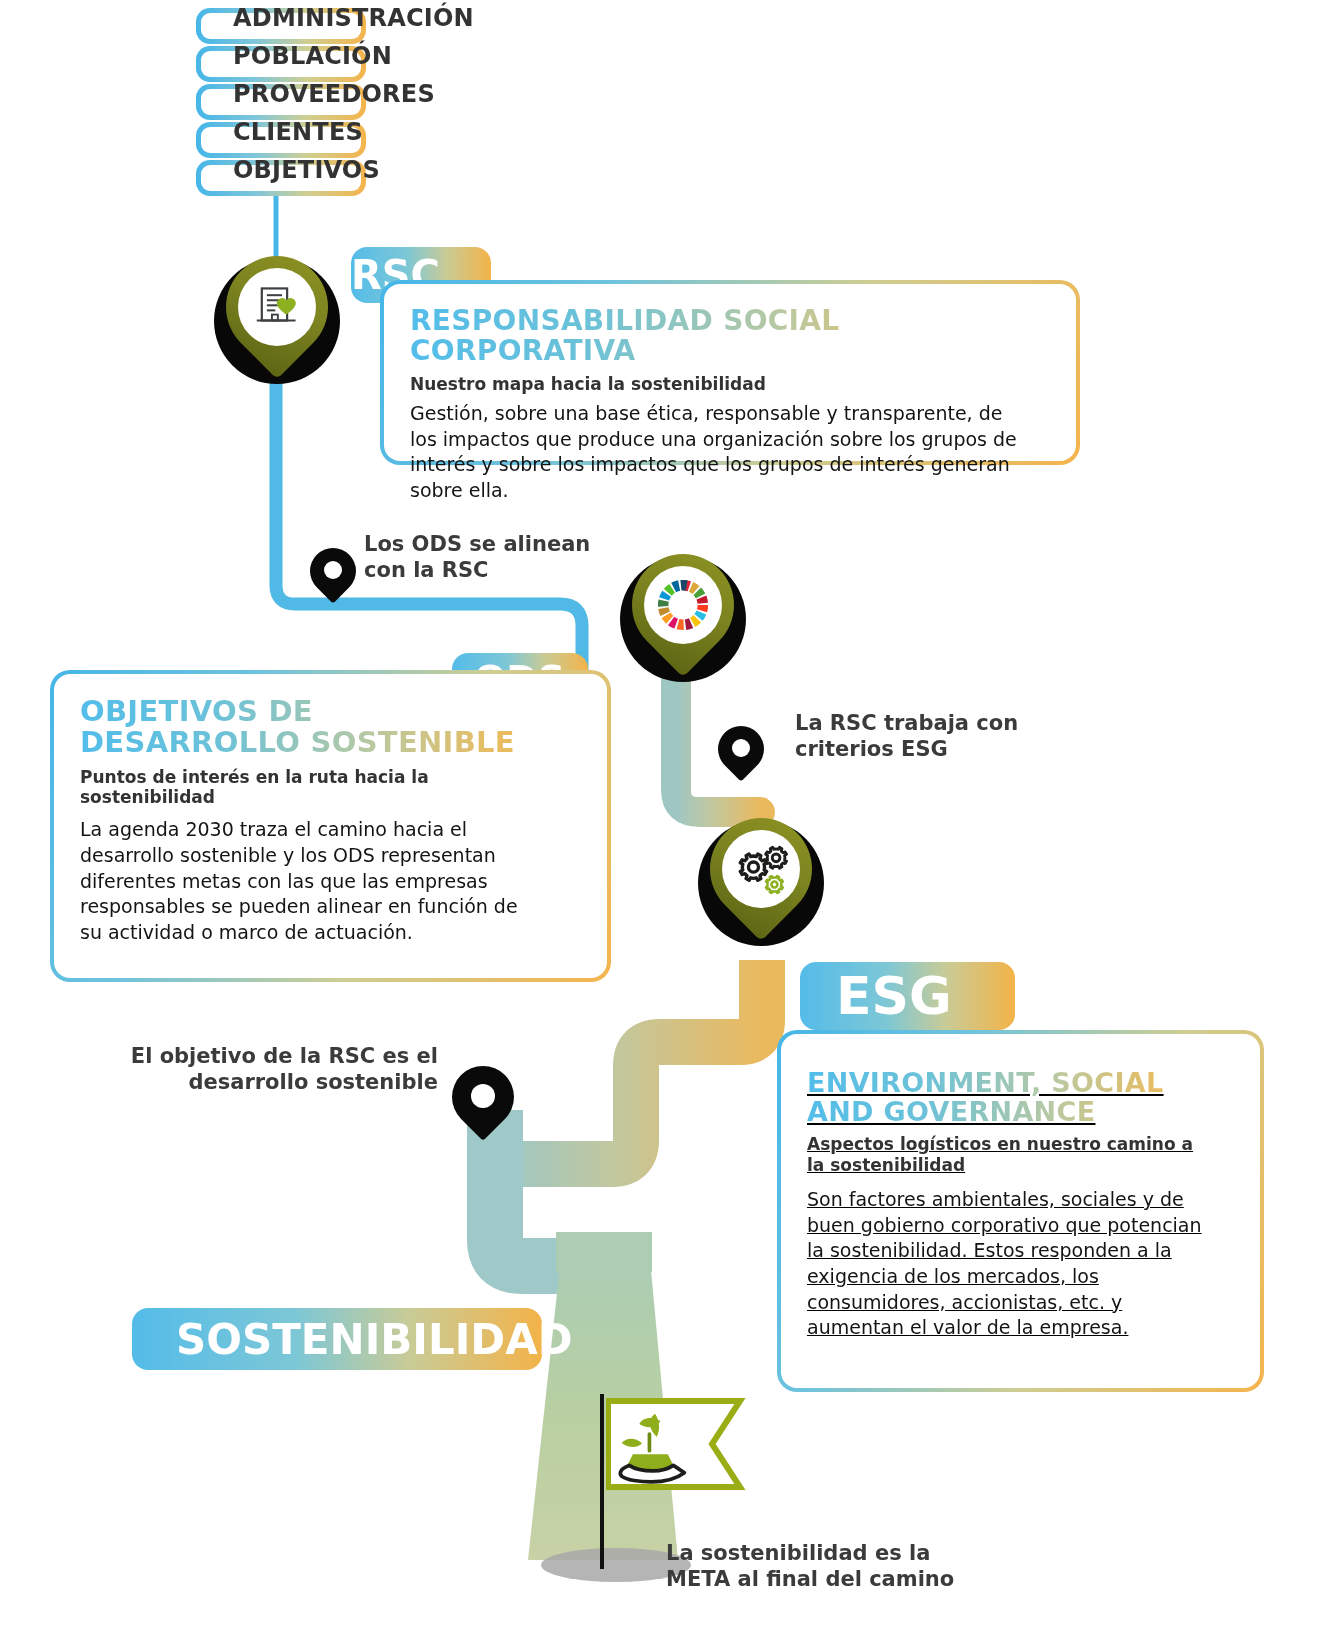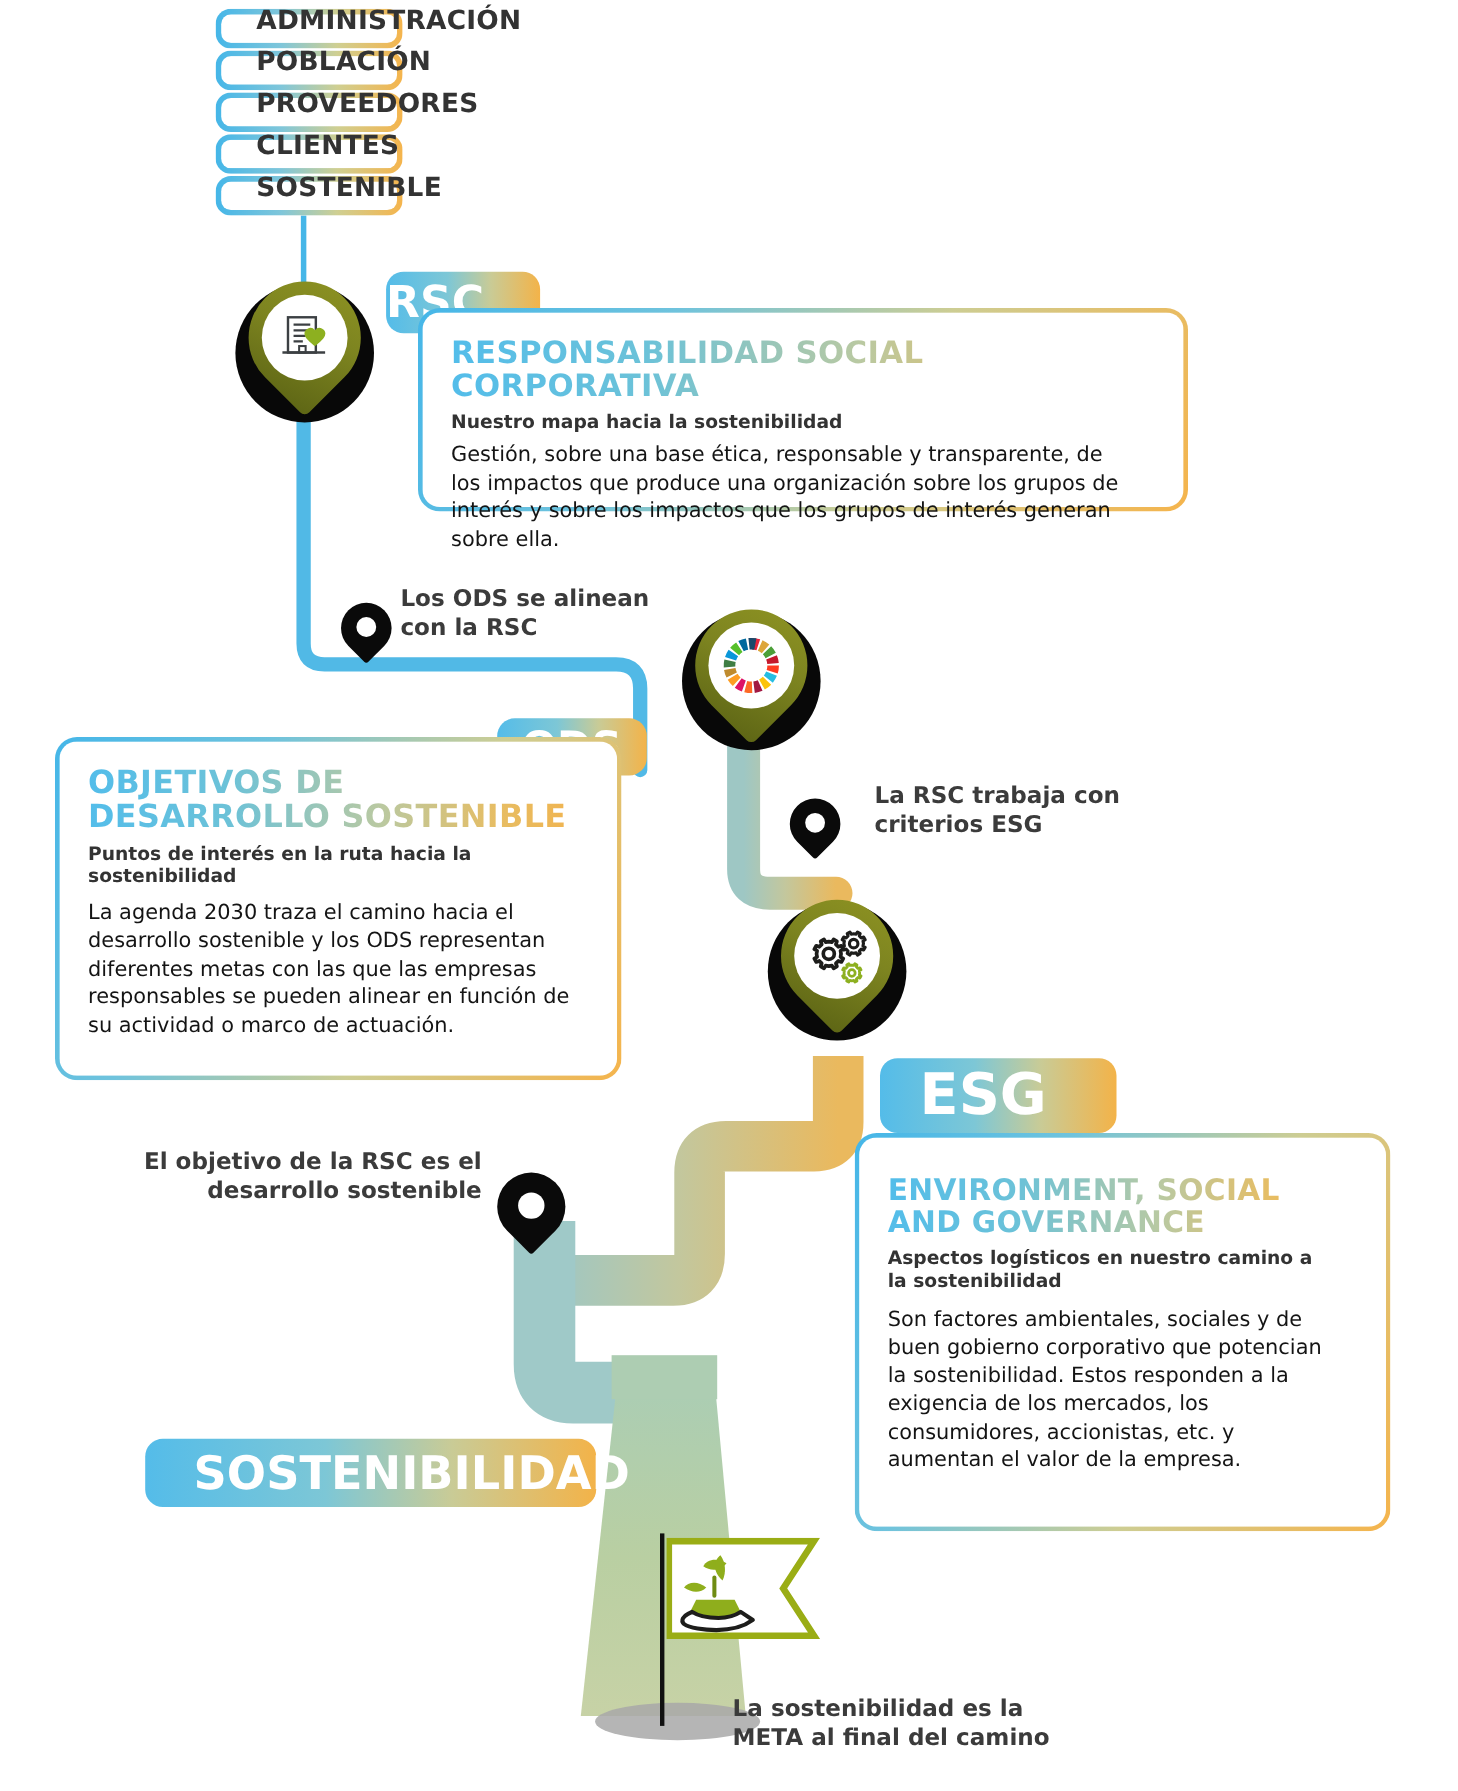--- a/index.html
+++ b/index.html
@@ -197,21 +197,21 @@
     <div class="stake-row">
       <div class="stake-pill"></div>
       <div class="stake-label">PROVEEDORES</div>
     </div>
     <div class="stake-row">
       <div class="stake-pill"></div>
       <div class="stake-label">CLIENTES</div>
     </div>
     <div class="stake-row">
       <div class="stake-pill"></div>
-      <div class="stake-label">SOSTENIBLE</div>
+      <div class="stake-label">OBJETIVOS</div>
     </div>
   </div>
 
   <div class="bigpin" style="left:208px;top:250px;">
     <div class="shadowcircle"></div>
     <div class="teardrop"></div>
     <div class="inner">
       <svg width="54" height="54" viewBox="0 0 64 64">
         <rect x="14" y="10" width="30" height="38" fill="#ffffff" stroke="#3c4043" stroke-width="2.6"></rect>
         <line x1="20" y1="18" x2="38" y2="18" stroke="#3c4043" stroke-width="2.4"></line>
@@ -270,21 +270,21 @@
             <circle r="32" stroke="#00689d" stroke-dasharray="9.4 191" transform="rotate(242)"></circle>
             <circle r="32" stroke="#19486a" stroke-dasharray="9.4 191" transform="rotate(264)"></circle>
           </g>
         </g>
       </svg>
     </div>
   </div>
 
   <div class="chip" style="left:452px;top:653px;width:136px;height:52px;padding-left:22px;font-size:38px;">ODS</div>
 
-  <div class="card card-blue" style="left:50px;top:670px;width:515px;height:312px;">
+  <div class="card card-blue" style="left:50px;top:670px;width:561px;height:312px;">
     <div class="card-inner">
       <div class="card-title" style="font-size:29px;white-space:pre-line;">OBJETIVOS DE
 DESARROLLO SOSTENIBLE</div>
       <div class="card-sub" style="width:430px;">Puntos de interés en la ruta hacia la sostenibilidad</div>
       <div class="card-body" style="width:450px;margin-top:10px;">La agenda 2030 traza el camino hacia el desarrollo sostenible y los ODS representan diferentes metas con las que las empresas responsables se pueden alinear en función de su actividad o marco de actuación.</div>
     </div>
   </div>
 
   <div class="smallpin" style="left:718px;top:726px;">
     <div class="drop"></div>
@@ -310,21 +310,21 @@
           <path d="M53 42 l2.2 .4 1.1 -1.9 2.3 1.3 -.7 2.1 1.7 1.7 2.1 -.7 1.3 2.3 -1.9 1.1 .4 2.2 -.4 2.2 1.9 1.1 -1.3 2.3 -2.1 -.7 -1.7 1.7 .7 2.1 -2.3 1.3 -1.1 -1.9 -2.2 .4 -2.2 -.4 -1.1 1.9 -2.3 -1.3 .7 -2.1 -1.7 -1.7 -2.1 .7 -1.3 -2.3 1.9 -1.1 -.4 -2.2 .4 -2.2 -1.9 -1.1 1.3 -2.3 2.1 .7 1.7 -1.7 -.7 -2.1 2.3 -1.3 1.1 1.9 z" stroke-linejoin="round"></path>
           <circle cx="53" cy="50.6" r="3.6"></circle>
         </g>
       </svg>
     </div>
   </div>
 
   <div class="chip" style="left:800px;top:962px;width:215px;height:68px;padding-left:36px;font-size:52px;">ESG</div>
 
   <div class="card card-blue" style="left:777px;top:1030px;width:487px;height:362px;">
-    <div class="card-inner" style="padding-top:34px;">
+    <div class="card-inner" style="padding-top:34px;text-decoration:underline;">
       <div class="card-title" style="font-size:27px;white-space:pre-line;">ENVIRONMENT, SOCIAL
 AND GOVERNANCE</div>
       <div class="card-sub" style="width:400px;">Aspectos logísticos en nuestro camino a la sostenibilidad</div>
       <div class="card-body" style="width:400px;margin-top:12px;">Son factores ambientales, sociales y  de buen gobierno corporativo que potencian la sostenibilidad. Estos responden a la exigencia de los mercados, los consumidores, accionistas, etc. y aumentan el valor de la empresa.</div>
     </div>
   </div>
 
   <div class="smallpin" style="left:452px;top:1066px;width:62px;height:80px;">
     <div class="drop" style="width:62px;height:62px;"></div>
     <div class="hole" style="left:19px;top:18px;width:24px;height:24px;"></div>

